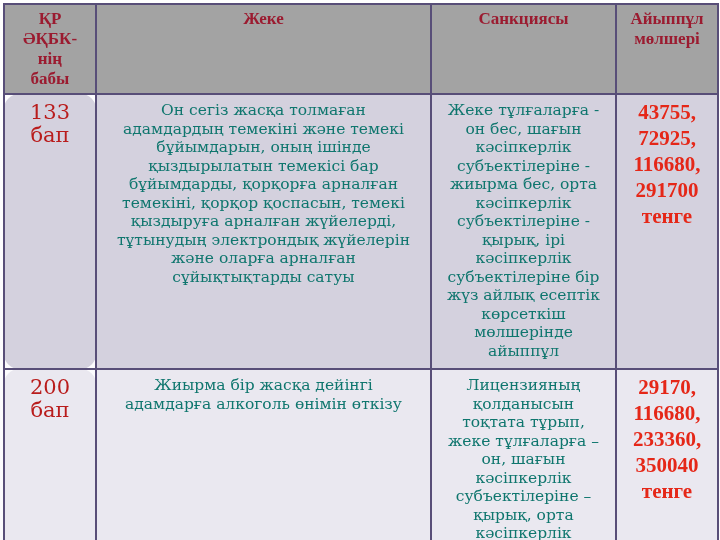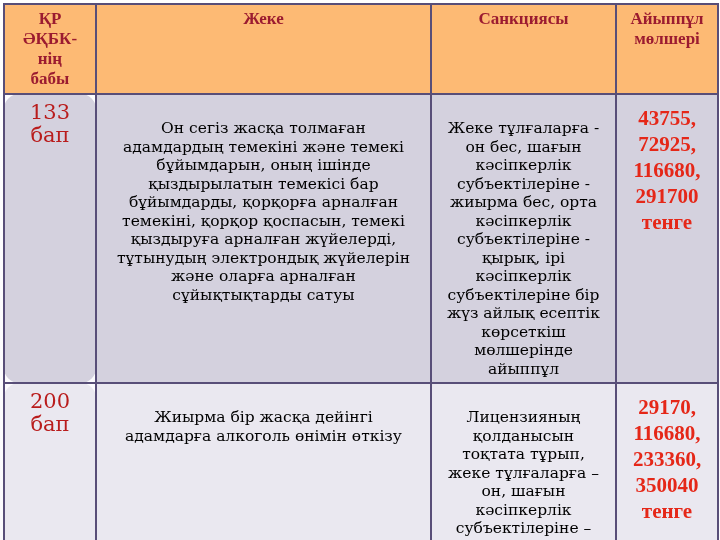--- a/index.html
+++ b/index.html
@@ -25,21 +25,21 @@
   .fines th, .fines td {
     border: 2px solid #584e78;
     vertical-align: top;
     text-align: center;
     white-space: pre-line;
     overflow: hidden;
     padding: 4px 4px;
     box-sizing: border-box;
   }
   .fines th {
-    background: #fdba74;
+    background: #a3a3a3;
     color: #9b1b30;
     font-family: "Liberation Serif", serif;
     font-weight: bold;
     font-size: 17px;
     line-height: 20px;
     height: 89px;
   }
   .fines tr.row-a td { background: #d4d1de; }
   .fines tr.row-b td { background: #eae8f0; }
   .fines tr.row-a { height: 275px; }
@@ -49,30 +49,30 @@
     font-size: 21px;
     line-height: 23px;
     color: #b91c1c;
     padding-top: 6px;
     border-radius: 15px;
   }
   td.name-cell, td.sanction-cell {
     font-family: "DejaVu Serif", serif;
     font-size: 15.5px;
     line-height: 18.5px;
-    color: #000000;
-    padding-top: 24px;
+    color: #0f766e;
+    padding-top: 6px;
   }
   td.fine-cell {
     font-family: "Liberation Serif", serif;
     font-weight: bold;
     font-size: 21px;
     line-height: 26px;
     color: #e52718;
-    padding-top: 10px;
+    padding-top: 4px;
   }
 </style>
 </head>
 <body>
 
 <table class="fines">
   <colgroup>
     <col style="width:92px">
     <col style="width:335px">
     <col style="width:185px">

